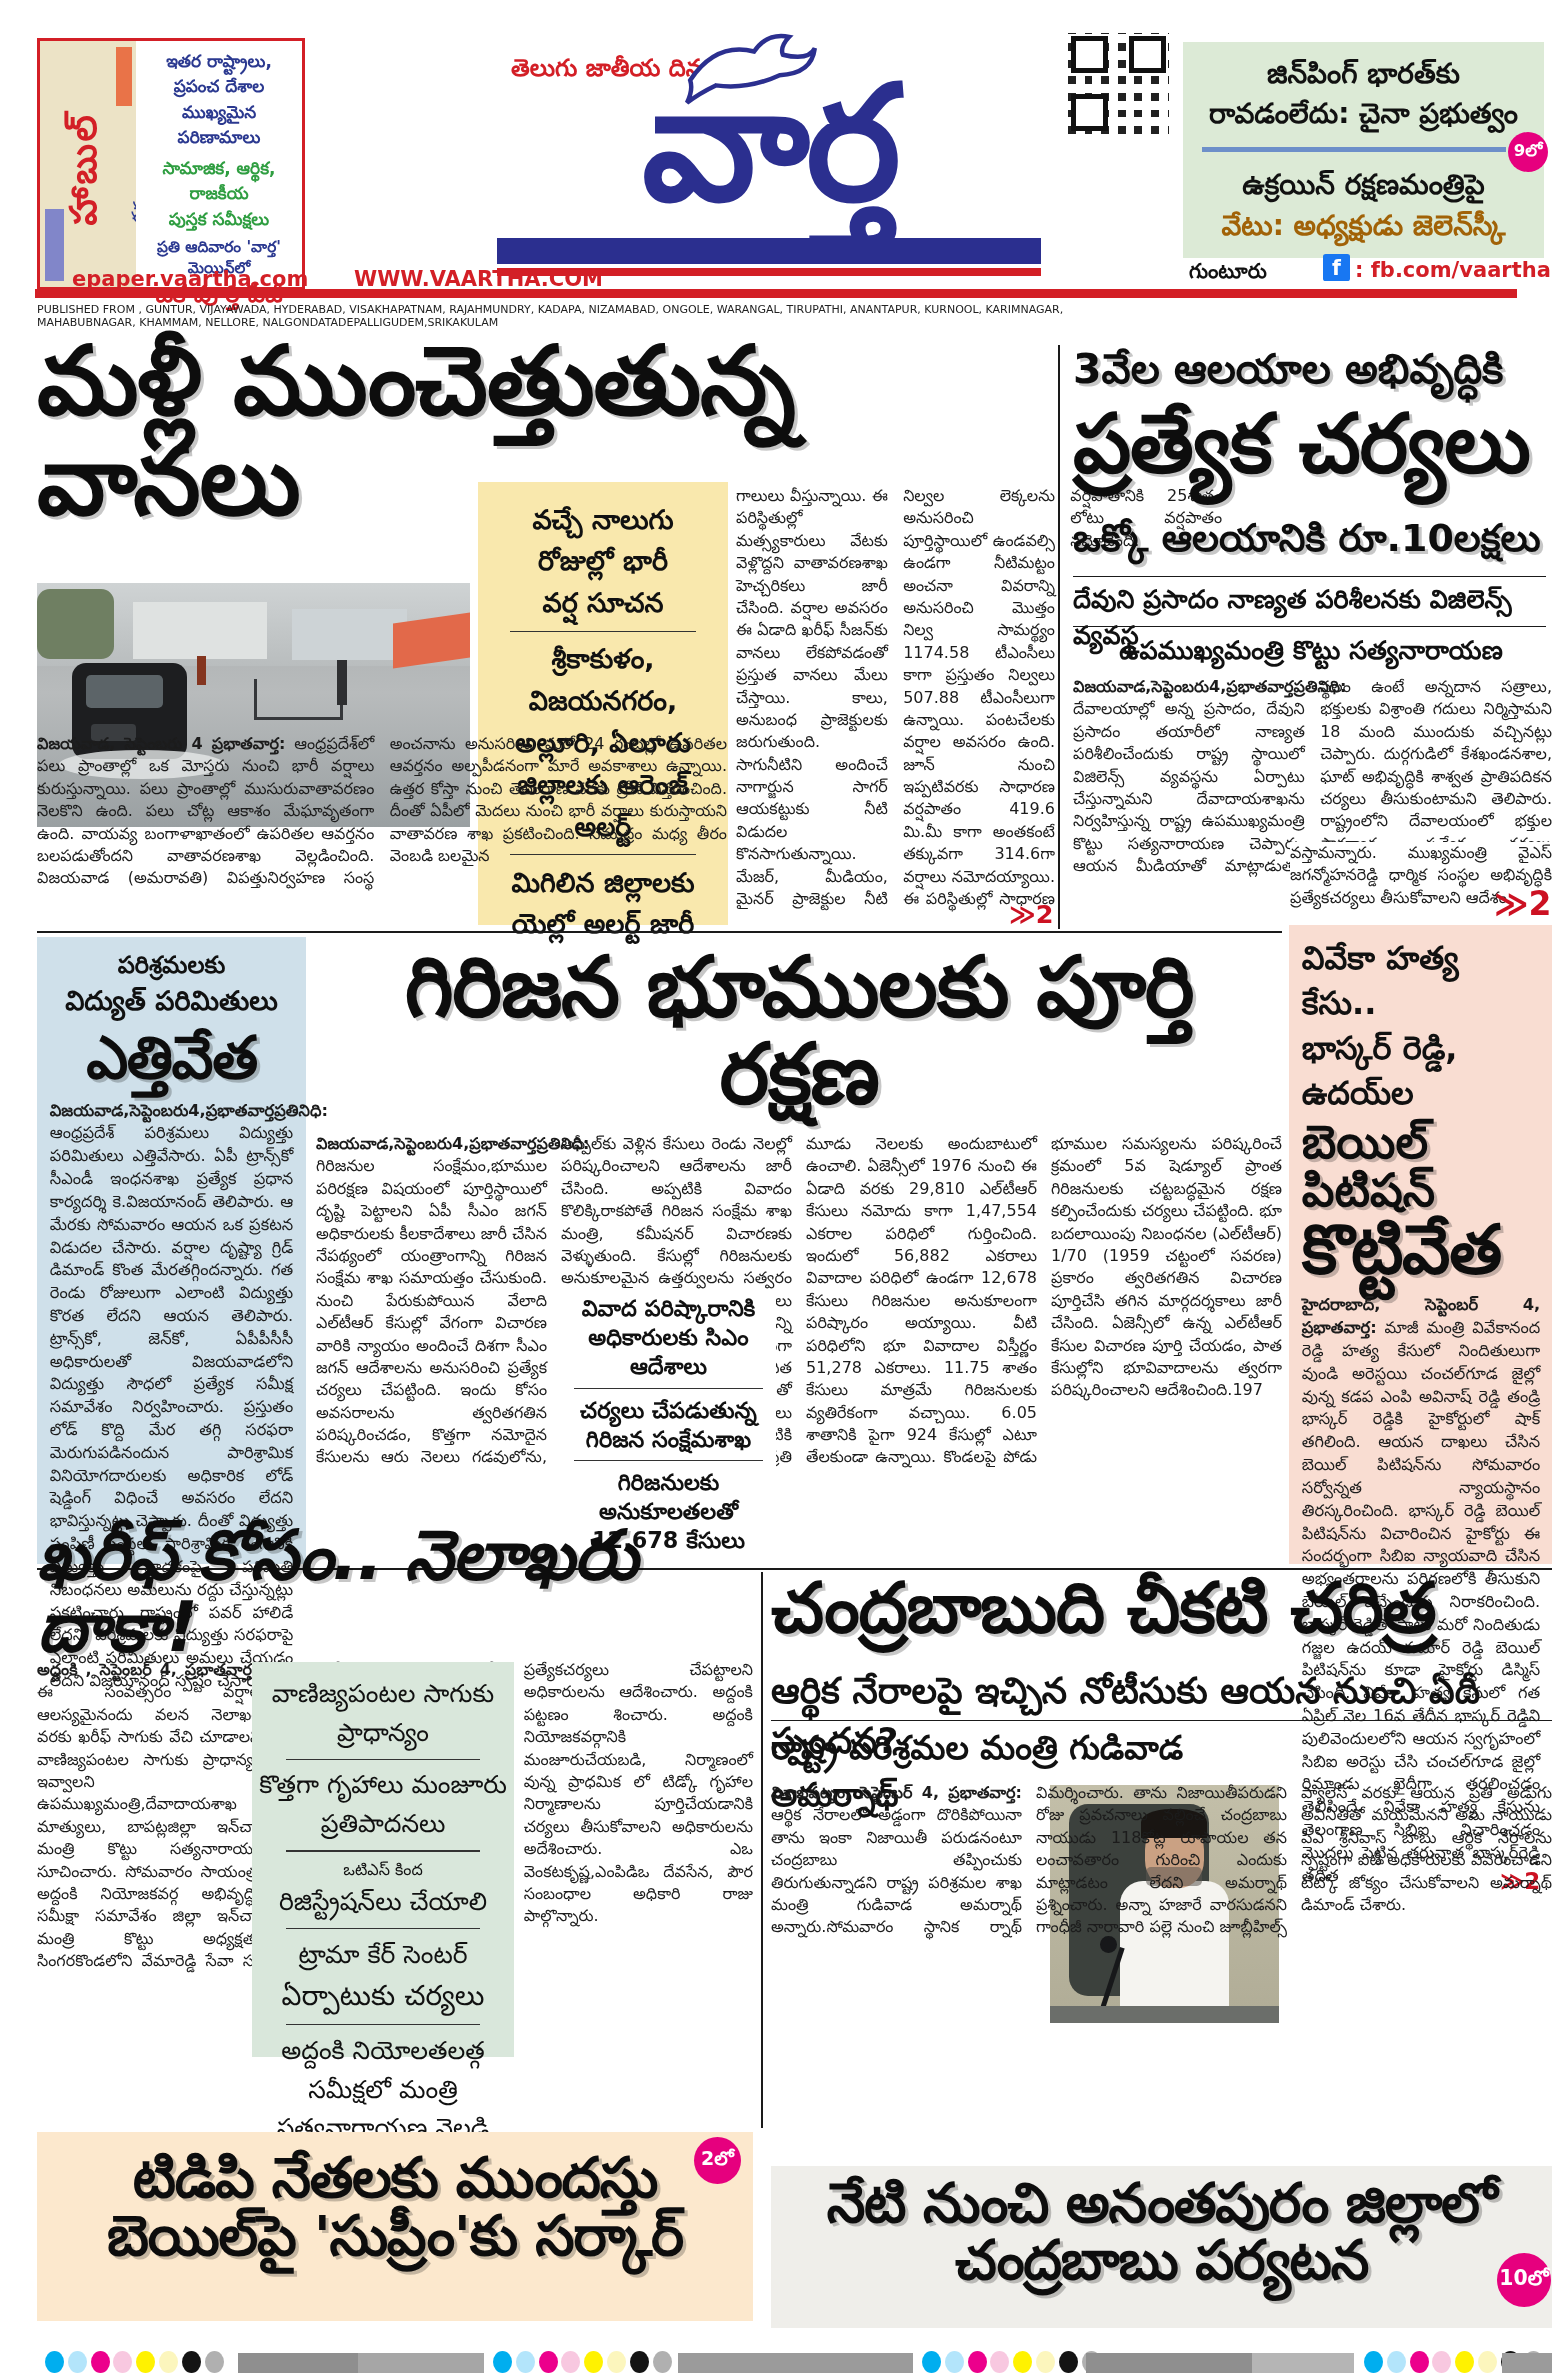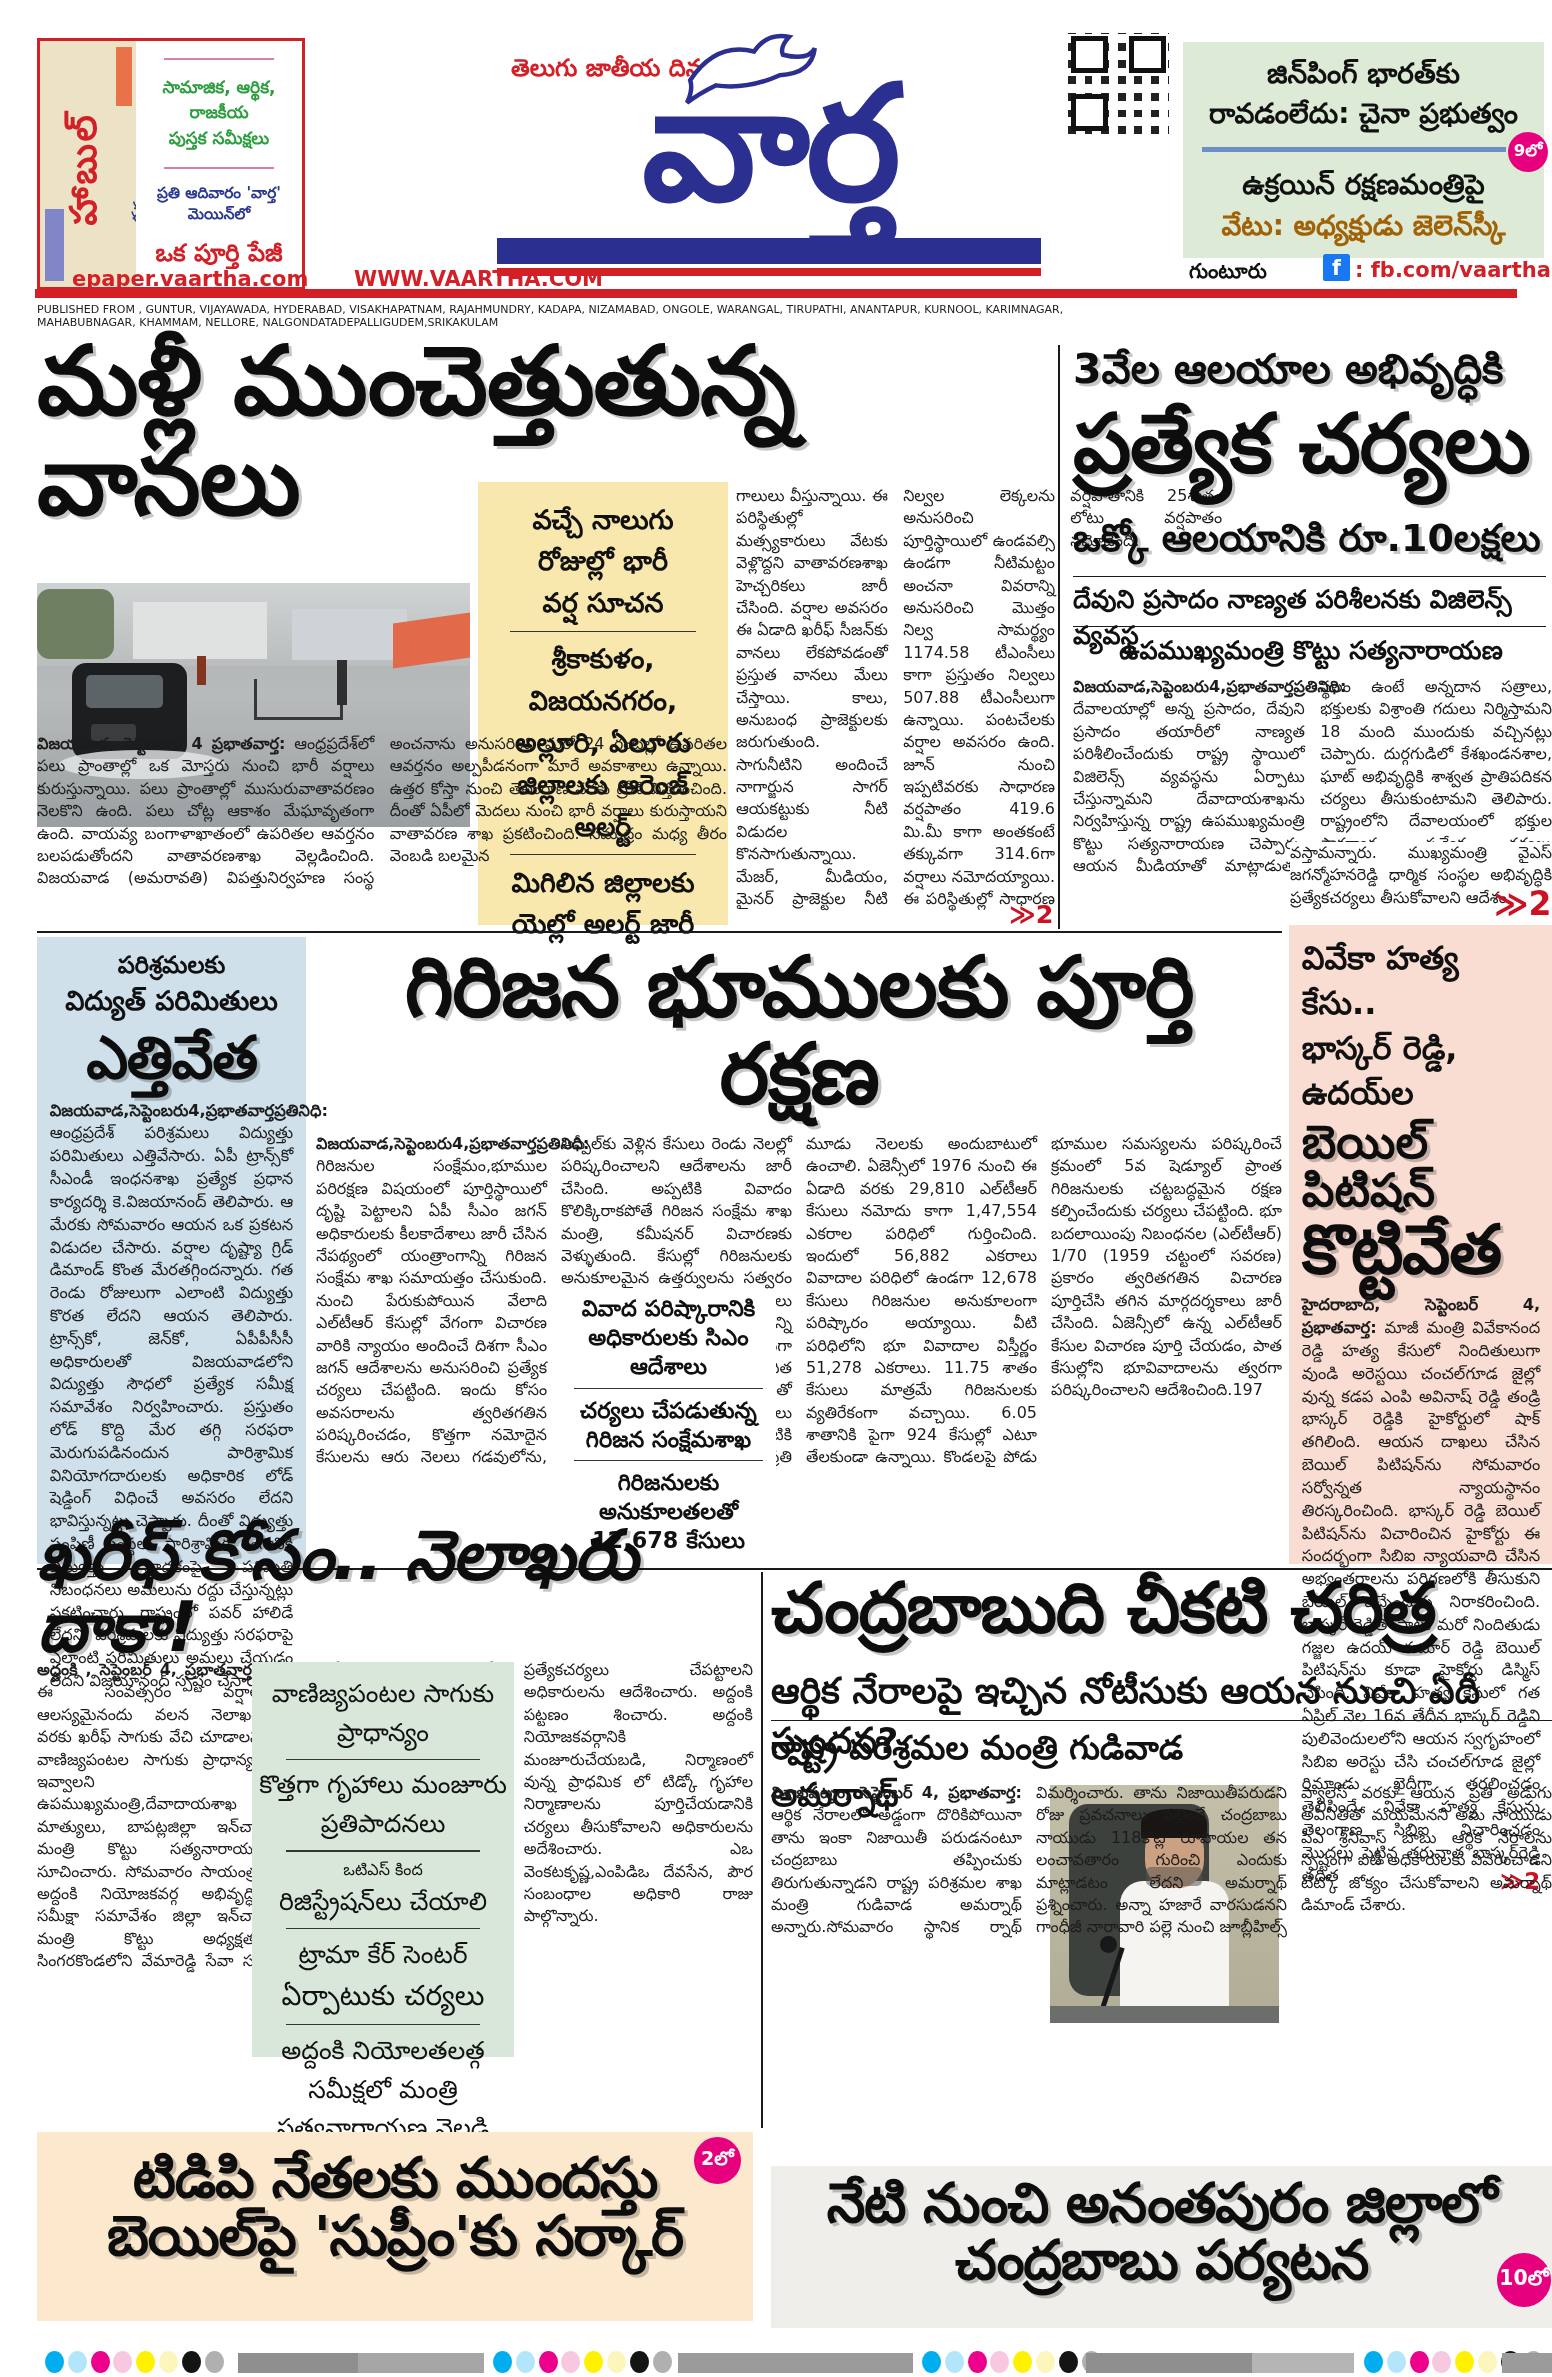--- a/index.html
+++ b/index.html
@@ -49,20 +49,24 @@
 <div class="page">
 
   <div class="abs promo" style="left:37px;top:38px;width:262px;height:246px;">
     <div class="promo-left">
       <div class="abs" style="right:3.8px;top:6.4px;width:16.6px;height:59px;background:#e97348;"></div>
       <div class="abs" style="left:5.1px;bottom:6.4px;width:19px;height:72px;background:#8186c9;"></div>
       <div class="abs red b" style="left:-61px;top:102px;width:217px;transform:rotate(-90deg);font-size:37px;letter-spacing:2.6px;text-align:center;">హాబుల్</div>
       <div class="abs blue b" style="left:5.1px;top:96px;width:211px;transform:rotate(-80deg);font-size:14px;font-style:italic;text-align:center;">గత వారంరోజులపై టెలిస్కోప్</div>
     </div>
     <div class="promo-right ctr">
+      <div>
+          <span class="list-line blue b" style="font-size:17px;line-height:1.5;">ఇతర రాష్ట్రాలు, ప్రపంచ దేశాల</span>
+          <span class="list-line blue b" style="font-size:17px;line-height:1.5;">ముఖ్యమైన పరిణామాలు</span>
+        </div>
       <div class="pink-rule"></div>
       <div>
           <span class="list-line green b" style="font-size:17px;line-height:1.5;">సామాజిక, ఆర్థిక, రాజకీయ</span>
           <span class="list-line green b" style="font-size:17px;line-height:1.5;">పుస్తక సమీక్షలు</span>
         </div>
       <div class="pink-rule"></div>
       <div class="blue b" style="font-size:15.3px;">ప్రతి ఆదివారం 'వార్త' మెయిన్‌లో</div>
       <div class="red b" style="font-size:24px;">ఒక పూర్తి పేజీ</div>
     </div>
   </div>

